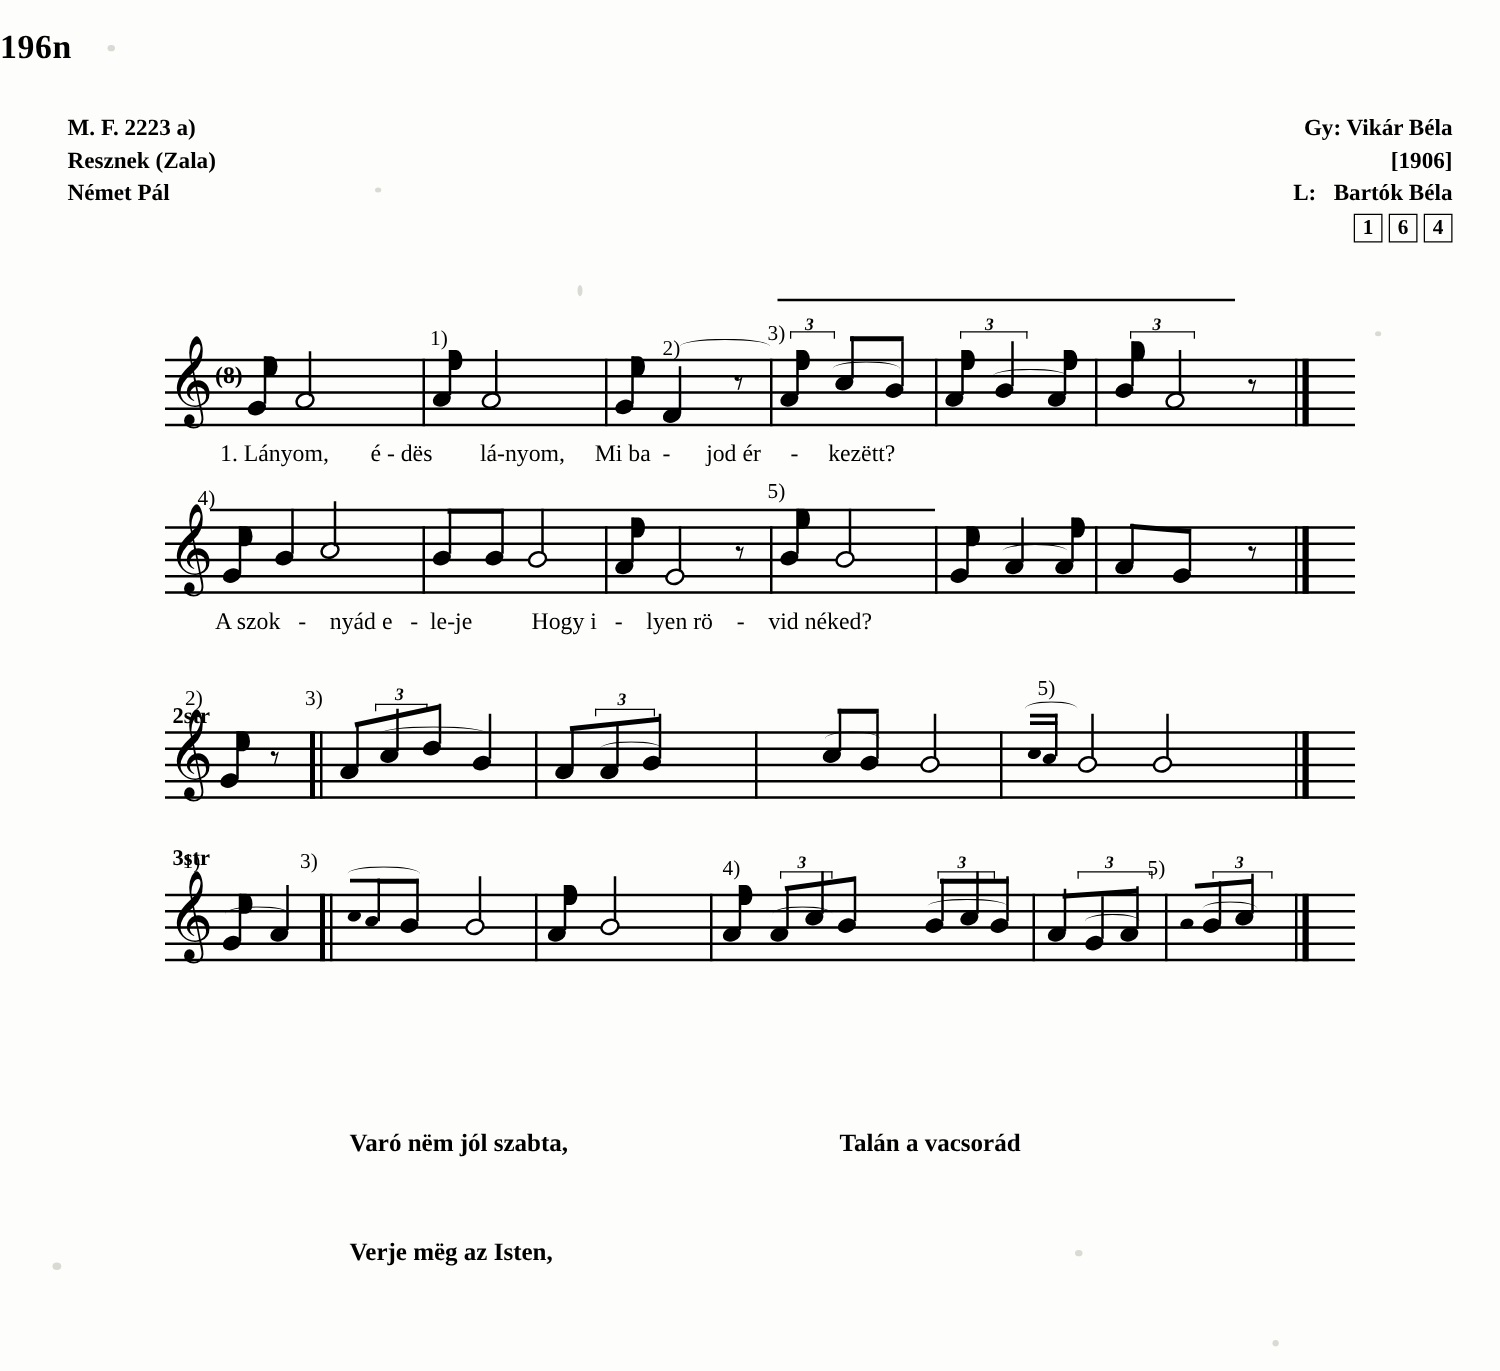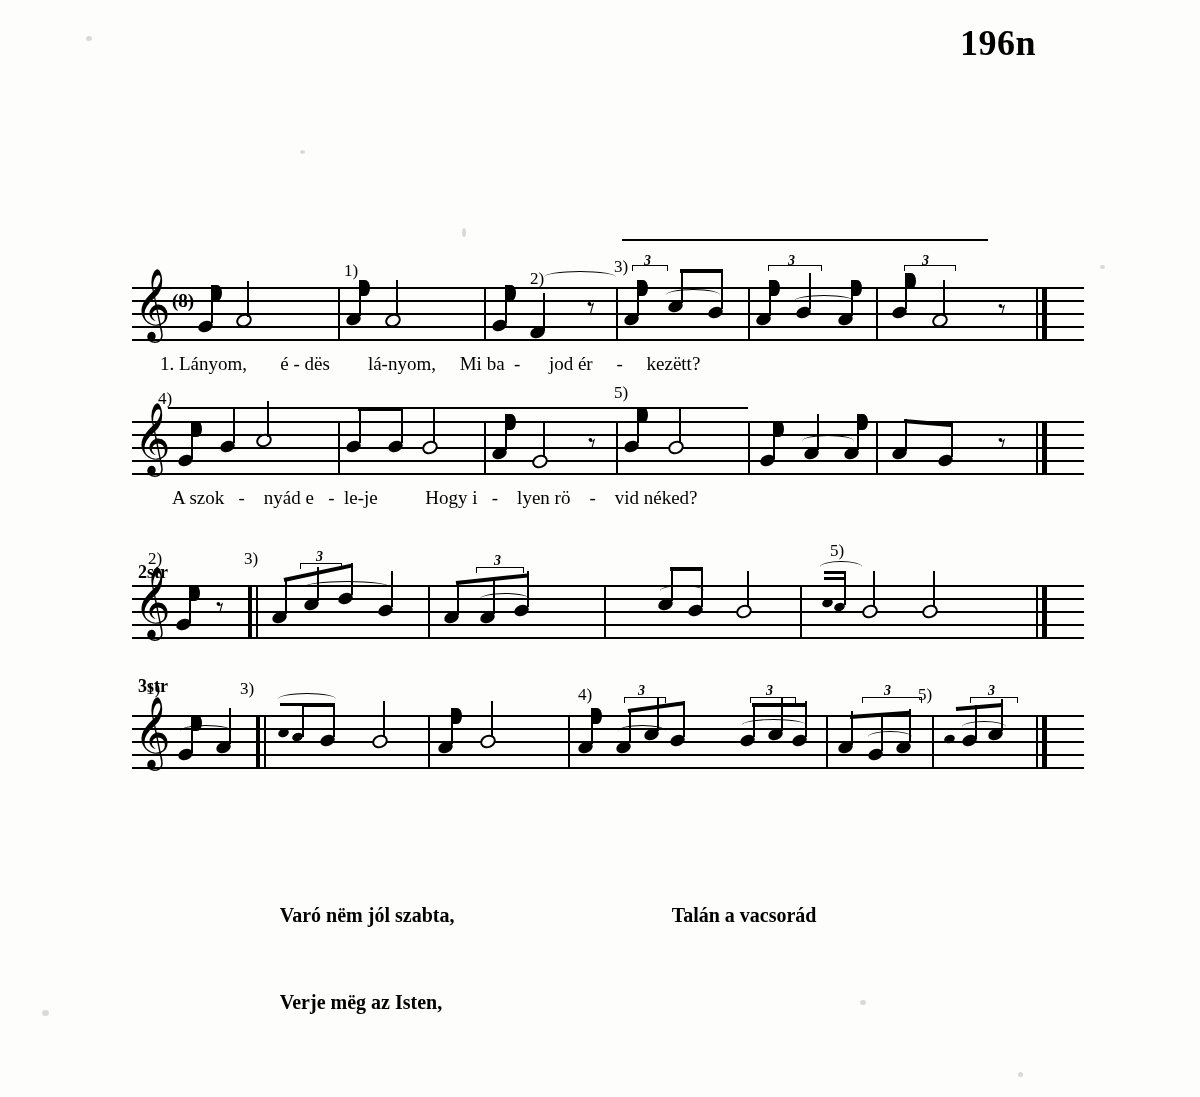--- a/index.html
+++ b/index.html
@@ -19,22 +19,22 @@
     position: absolute;
     inset: 0;
     background: #fdfdfb;
   }
   
   .title {
     position: absolute;
     top: 22px;
     left: 0;
     width: 1036px;
-    text-align: right;
-    font-size: 36px;
+    text-align: left;
+    font-size: 27px;
     font-weight: bold;
     font-family: "Liberation Serif", serif;
     letter-spacing: 0.5px;
   }
   
   .hdr-left {
     position: absolute;
     top: 90px;
     left: 54px;
     font-size: 18.5px;
@@ -243,21 +243,39 @@
   <div class="speck" style="left:86px;top:36px;width:6px;height:5px;"></div>
   <div class="speck" style="left:300px;top:150px;width:5px;height:4px;"></div>
   <div class="speck" style="left:462px;top:228px;width:4px;height:9px;"></div>
   <div class="speck" style="left:1100px;top:265px;width:5px;height:4px;"></div>
   <div class="speck" style="left:42px;top:1010px;width:7px;height:6px;"></div>
   <div class="speck" style="left:1018px;top:1072px;width:5px;height:5px;"></div>
   <div class="speck" style="left:860px;top:1000px;width:6px;height:5px;"></div>
 
   <div class="title">196n</div>
 
-
+  <div class="hdr-left">
+    <div>M. F. 2223 a)</div>
+    <div>Resznek (Zala)</div>
+    <div>Német Pál</div>
+  </div>
+
+  <div class="hdr-right">
+    <div>Gy: Vikár Béla</div>
+    <div>[1906]</div>
+    <div>
+      <span class="lbl">L:</span>
+      &nbsp;&nbsp;<span>Bartók Béla</span>
+    </div>
+    <div class="boxrow">
+      <span class="numbox">1</span>
+      <span class="numbox">6</span>
+      <span class="numbox">4</span>
+    </div>
+  </div>
 
   <div class="system" style="top:287px;">
 
     <div class="longline" style="left:490px;top:-48px;width:366px;"></div>
 
     <div class="staff">
       <div class="line l0"></div>
       <div class="line l1"></div>
       <div class="line l2"></div>
       <div class="line l3"></div>
@@ -332,21 +350,21 @@
         <i style="left:0;width:1.8px;"></i>
         <i style="left:6px;width:4.5px;"></i>
       </div>
     </div>
 
     <div class="marker" style="left:212px;top:-26px;">1)</div>
     <div class="marker" style="left:398px;top:-18px;">2)</div>
     <div class="marker" style="left:482px;top:-30px;">3)</div>
     <div class="slur" style="left:412px;top:-16px;width:72px;"></div>
 
-    <div class="lyric" style="left:28px;top:66px;">1. Lányom,       é - dës        lá-nyom,     Mi ba  -      jod ér     -     kezëtt?</div>
+    <div class="lyric" style="left:44px;top:66px;">1. Lányom,       é - dës        lá-nyom,     Mi ba  -      jod ér     -     kezëtt?</div>
   </div>
 
   <div class="system" style="top:421px;">
     <div class="longline" style="left:36px;top:-14px;width:580px;"></div>
 
     <div class="staff">
       <div class="line l0"></div>
       <div class="line l1"></div>
       <div class="line l2"></div>
       <div class="line l3"></div>

